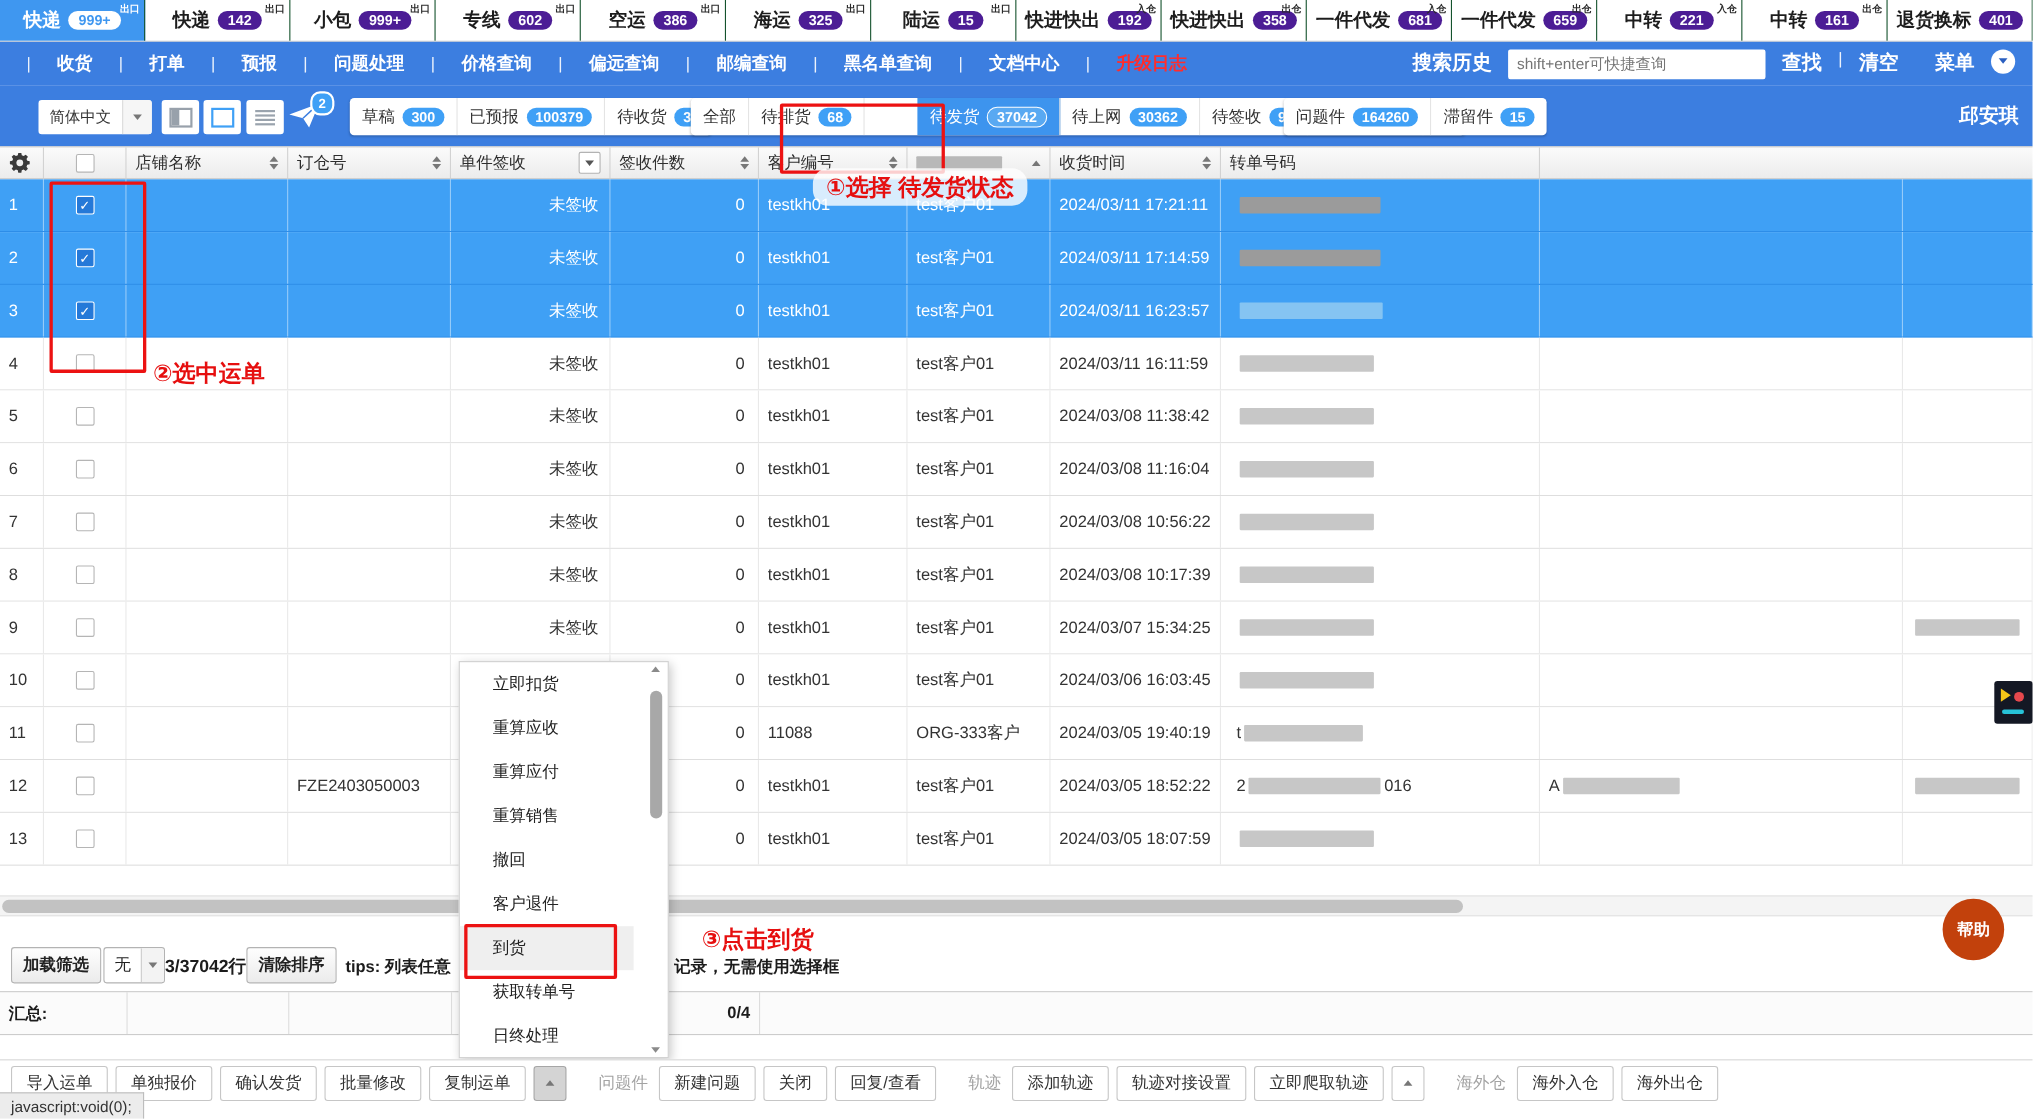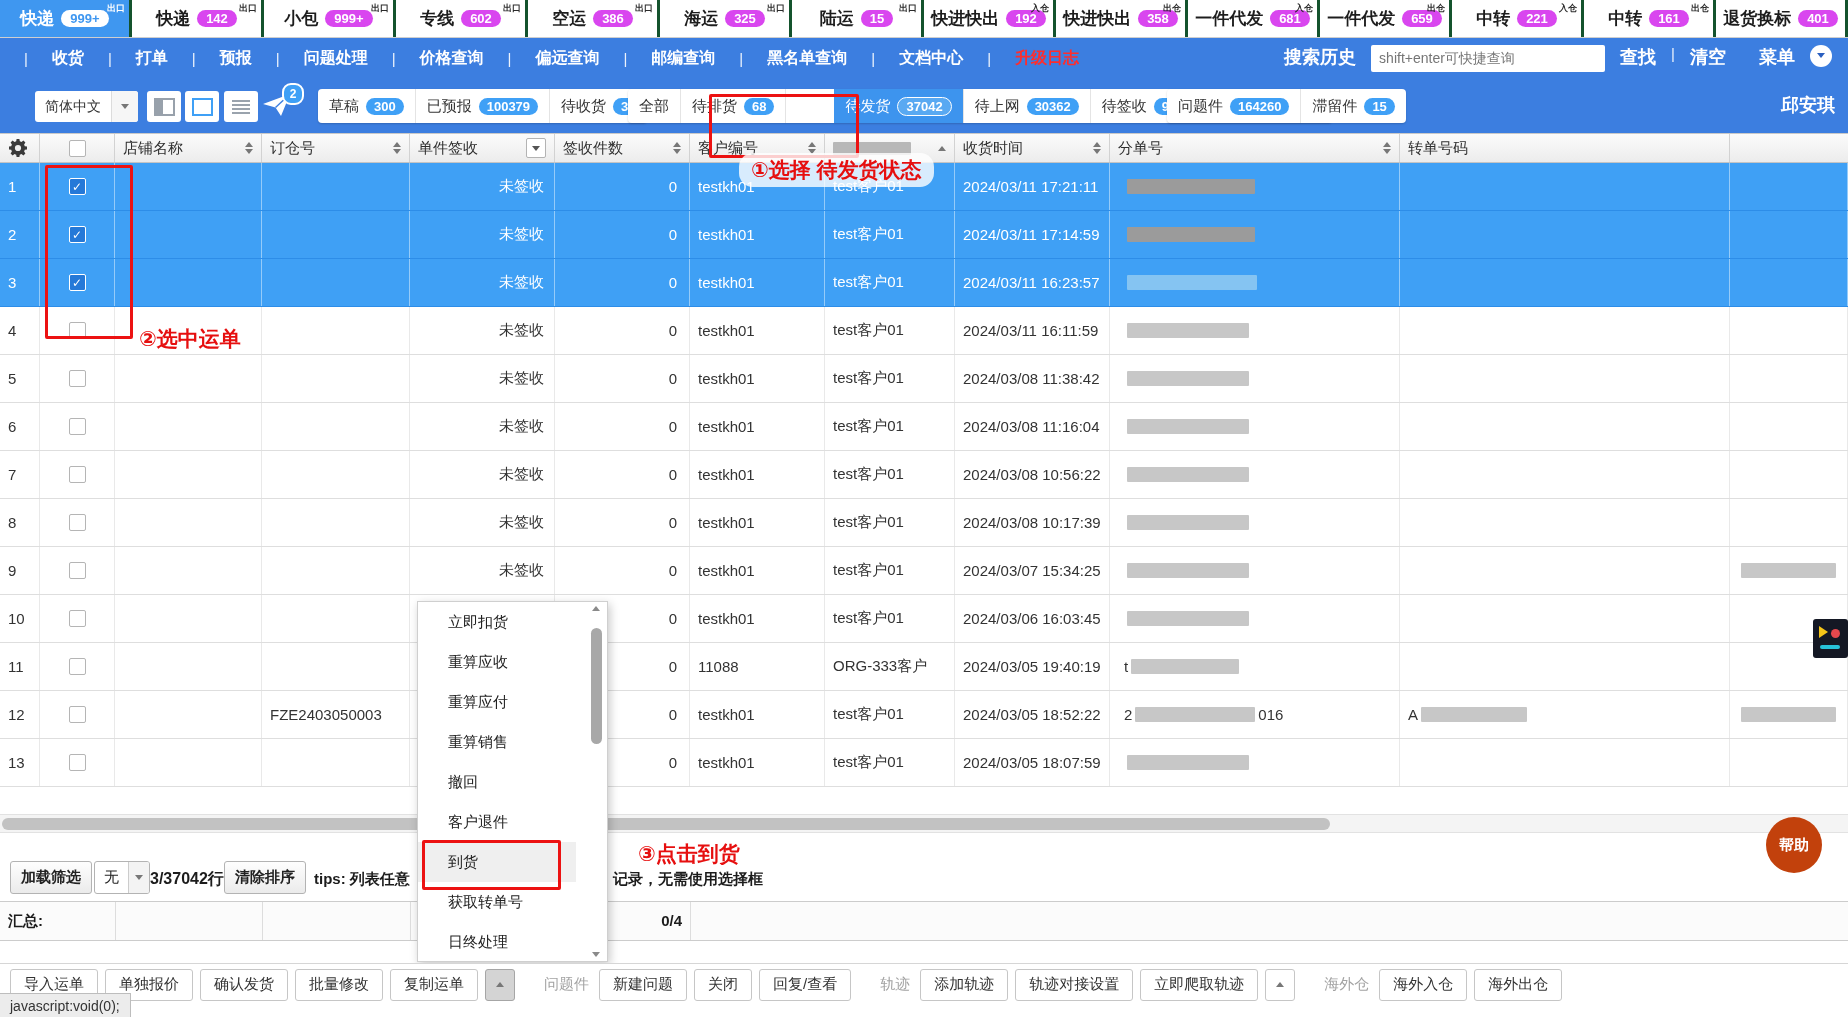--- a/index.html
+++ b/index.html
@@ -1,23 +1,23 @@
 <!DOCTYPE html>
 <html><head>
 <meta charset="utf-8">
 <style>
   html,body{margin:0;padding:0;background:#fff;}
   .root{position:relative;width:1848px;height:1017px;overflow:hidden;background:#fff;
         font-family:"Liberation Sans","DejaVu Sans",sans-serif;-webkit-font-smoothing:antialiased;}
 
   
   .tabbar{position:absolute;left:0;top:0;width:100%;height:38px;display:flex;background:#fff;border-bottom:1px solid #cfcfcf;box-sizing:border-box;}
-  .tab{flex:1;position:relative;display:flex;align-items:center;justify-content:center;gap:7px;border-right:3px solid #14532d;box-sizing:border-box;}
+  .tab{flex:1;position:relative;display:flex;align-items:center;justify-content:center;gap:7px;border-right:1px solid #14532d;box-sizing:border-box;}
   .tab .tlbl{font-size:17px;font-weight:bold;color:#1d1d1d;white-space:nowrap;}
-  .tab .tbdg{background:#d946ef;color:#fff;font-size:13px;font-weight:bold;border-radius:11px;padding:2px 9px;line-height:1;}
+  .tab .tbdg{background:#4c1d95;color:#fff;font-size:13px;font-weight:bold;border-radius:11px;padding:2px 9px;line-height:1;}
   .tab .tcorner{position:absolute;top:2px;right:4px;font-size:9px;font-weight:bold;color:#2b2b2b;}
   .tab.active{background:#3f97f0;}
   .tab.active .tlbl,.tab.active .tcorner{color:#fff;}
   .tab.active .tbdg{background:#fff;color:#3f97f0;}
 
   
   .menubar{position:absolute;left:0;top:38px;width:100%;height:40px;background:#3c7ee0;display:flex;align-items:center;color:#fff;padding:0 16px 0 24px;box-sizing:border-box;}
   .mitems{display:flex;align-items:center;}
   .msep{color:rgba(255,255,255,.9);font-size:15px;}
   .mitem{font-size:16px;font-weight:bold;margin:0 24px;white-space:nowrap;color:#fff;}
@@ -343,27 +343,20 @@
         </span>
       </div>
       <div class="th">
         <span class="hbar"></span>
         <span class="sortpair">
           <span class="tri up"></span>
         </span>
       </div>
       <div class="th">
         <span>收货时间</span>
-        <span class="sortpair">
-          <span class="tri up"></span>
-          <span class="tri down"></span>
-        </span>
-      </div>
-      <div class="th">
-        <span>分单号</span>
         <span class="sortpair">
           <span class="tri up"></span>
           <span class="tri down"></span>
         </span>
       </div>
       <div class="th">
         <span>转单号码</span>
       </div>
     </div>
 

